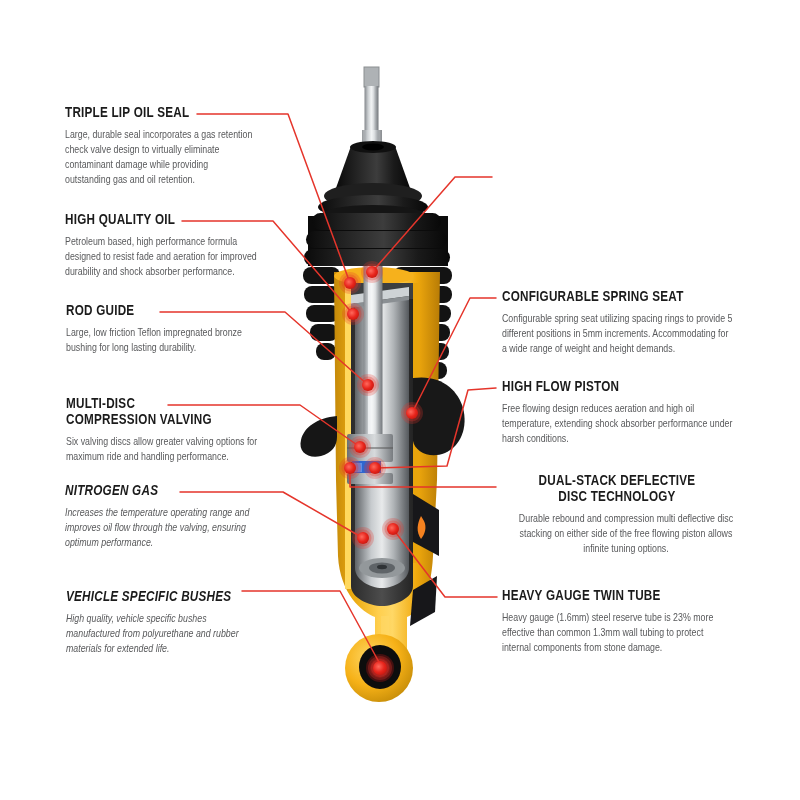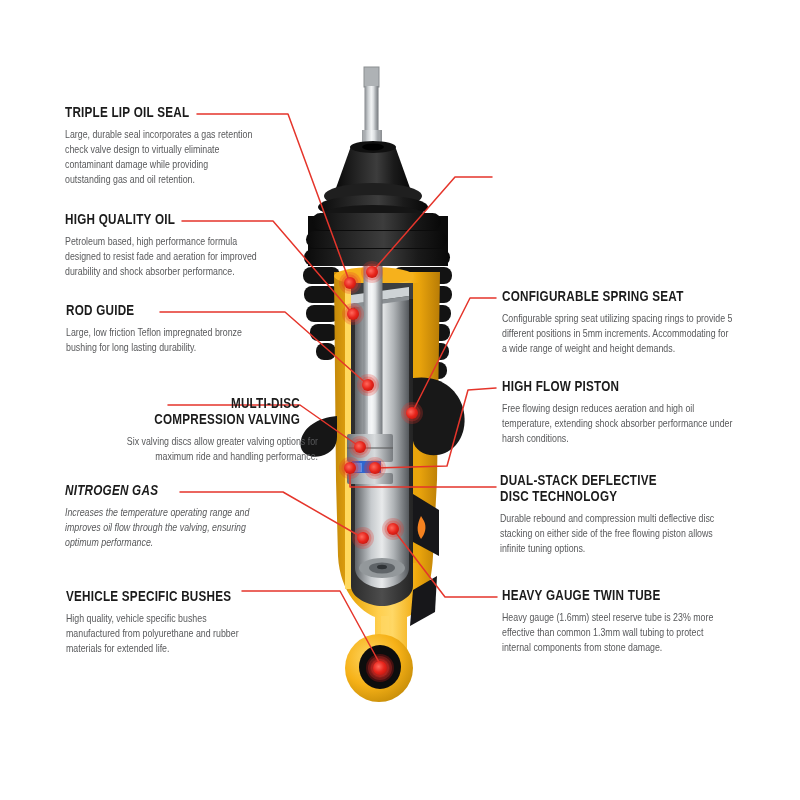--- a/index.html
+++ b/index.html
@@ -20,24 +20,24 @@
   }
   .c-desc{
     font-size:10.5px;line-height:15px;color:var(--body-text);
     white-space:pre-line;margin-top:7px;
     transform:scaleX(.84);transform-origin:0 0;width:300px;
   }
   .leader{stroke:var(--accent-red);stroke-width:1.5;fill:none;stroke-linejoin:round;stroke-linecap:round;}
   .dot-halo{fill:var(--accent-red);}
   
   #co-0{left:65px;top:104px;}  #co-1{left:65px;top:211px;}
-  #co-2{left:66px;top:302px;}  #co-3{left:66px;top:395px;text-align:right;}
-  #co-4{left:65px;top:482px;font-style:italic;}  #co-5{left:66px;top:588px;}
+  #co-2{left:66px;top:302px;}  #co-3{left:66px;top:395px;}
+  #co-4{left:65px;top:482px;font-style:italic;}  #co-5{left:66px;top:588px;font-style:italic;}
   #co-6{left:500px;top:167px;} #co-7{left:502px;top:288px;}
-  #co-8{left:502px;top:378px;} #co-9{left:500px;top:472px;}
+  #co-8{left:502px;top:378px;} #co-9{left:500px;top:472px;text-align:center;}
   #co-10{left:502px;top:587px;}
 </style>
 </head>
 <body>
 
 <div id="stage">
 
 <svg width="800" height="800" viewBox="0 0 800 800">
   <defs>
     <linearGradient id="gY" x1="0" y1="0" x2="1" y2="0">

